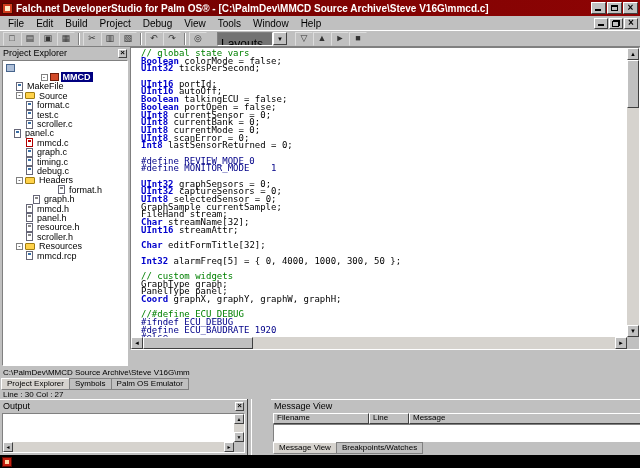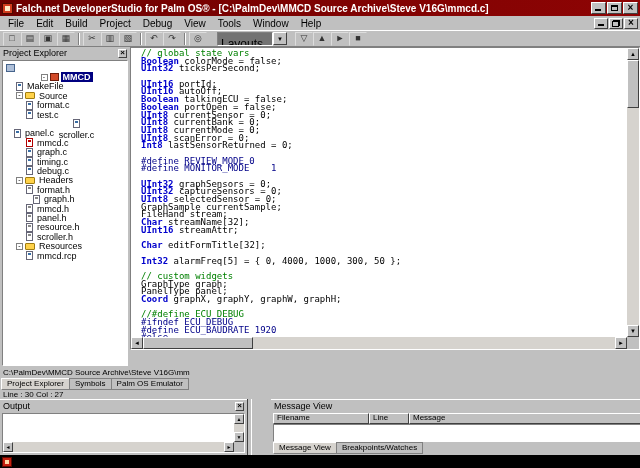--- a/index.html
+++ b/index.html
@@ -230,21 +230,21 @@
           <span class="tree-label">Source</span>
         </div>
         <div class="tree-row" style="padding-left: 23px;">
           <span class="tree-icon icon-file-c"></span>
           <span class="tree-label">format.c</span>
         </div>
         <div class="tree-row" style="padding-left: 23px;">
           <span class="tree-icon icon-file-c"></span>
           <span class="tree-label">test.c</span>
         </div>
-        <div class="tree-row" style="padding-left: 23px; flex-direction: column;">
+        <div class="tree-row" style="padding-left: 23px;">
           <span class="tree-icon icon-file-c"></span>
           <span class="tree-label">scroller.c</span>
         </div>
         <div class="tree-row" style="padding-left: 11px; align-items: center;">
           <span class="tree-icon icon-file-c"></span>
           <span class="tree-label">panel.c</span>
         </div>
         <div class="tree-row" style="padding-left: 23px; text-align: center;">
           <span class="tree-icon icon-file-c-active"></span>
           <span class="tree-label">mmcd.c</span>
@@ -259,21 +259,21 @@
         </div>
         <div class="tree-row" style="padding-left: 23px;">
           <span class="tree-icon icon-file-c"></span>
           <span class="tree-label">debug.c</span>
         </div>
         <div class="tree-row" style="padding-left: 13px;">
           <span class="expand-box">-</span>
           <span class="tree-icon icon-folder"></span>
           <span class="tree-label">Headers</span>
         </div>
-        <div class="tree-row" style="padding-left: 23px;">
+        <div class="tree-row" style="padding-left: 23px; margin-left: 32px;">
           <span class="tree-icon icon-file-h"></span>
           <span class="tree-label">format.h</span>
         </div>
         <div class="tree-row" style="padding-left: 30px;">
           <span class="tree-icon icon-file-h"></span>
           <span class="tree-label">graph.h</span>
         </div>
         <div class="tree-row" style="padding-left: 23px;">
           <span class="tree-icon icon-file-h"></span>
           <span class="tree-label">mmcd.h</span>

